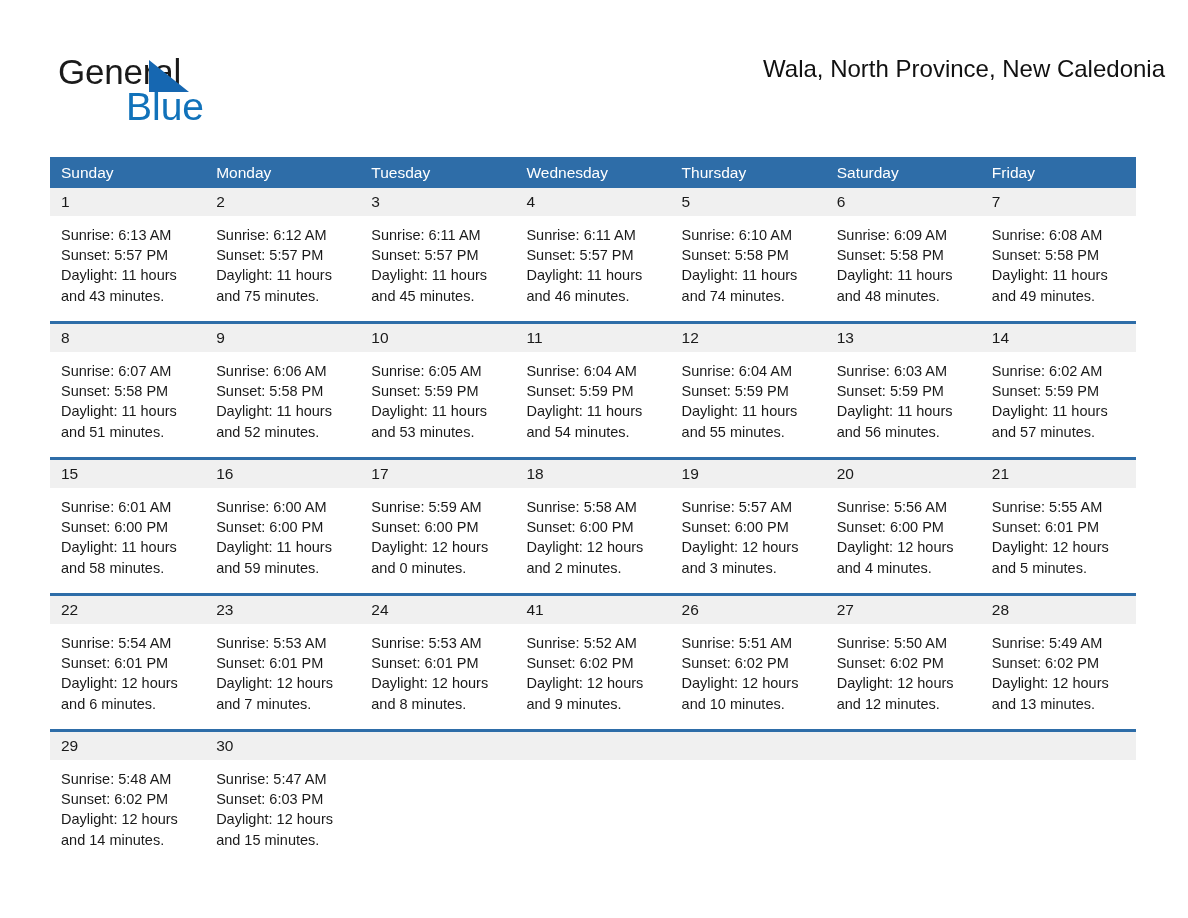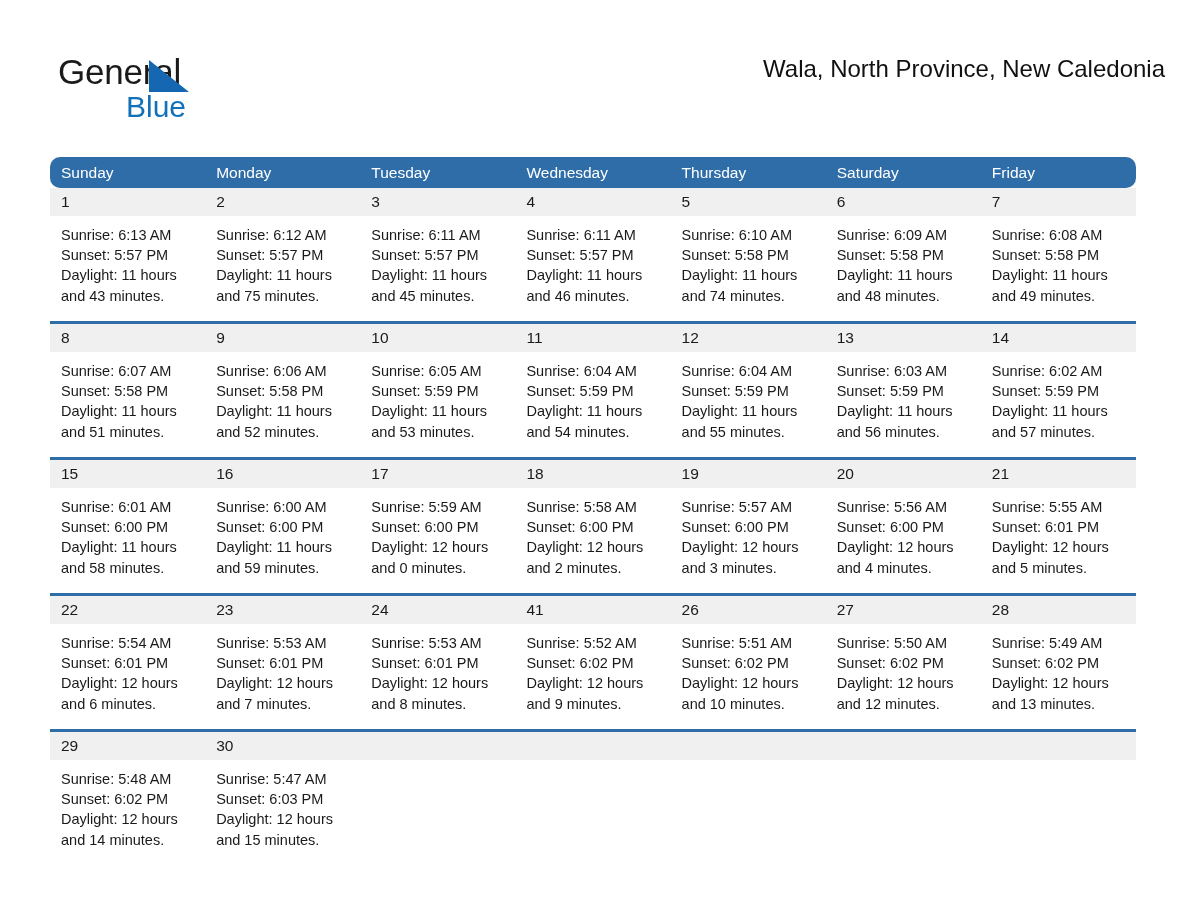--- a/index.html
+++ b/index.html
@@ -53,21 +53,21 @@
     top: 8px;
     width: 0;
     height: 0;
     border-left: 40px solid #1667b1;
     border-top: 32px solid transparent;
   }
   .logo-blue {
     position: absolute;
     left: 68px;
     top: 35px;
-    font-size: 30px;
+    font-size: 39px;
     line-height: 40px;
     color: #1172ba;
     font-family: "Liberation Sans", sans-serif;
   }
 
   .title-block {
     position: absolute;
     right: 52px;
     top: 50px;
     text-align: right;
@@ -93,21 +93,20 @@
     position: absolute;
     left: 50px;
     top: 157px;
     width: 1086px;
   }
   .weekday-row {
     display: flex;
     width: 100%;
     background: #2E6DA8;
     height: 31px;
-    border-radius: 10px;
   }
   .weekday {
     flex: 1 1 0;
     min-width: 0;
     color: #ffffff;
     font-size: 15.5px;
     line-height: 31px;
     padding-left: 11px;
     box-sizing: border-box;
     white-space: nowrap;

